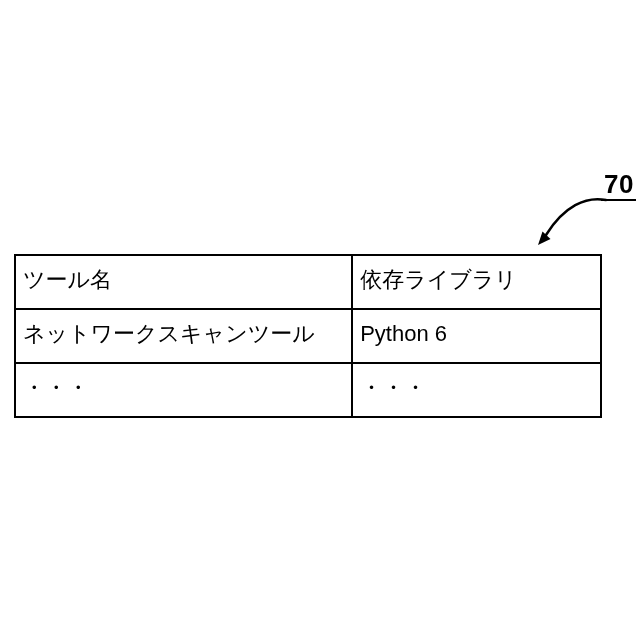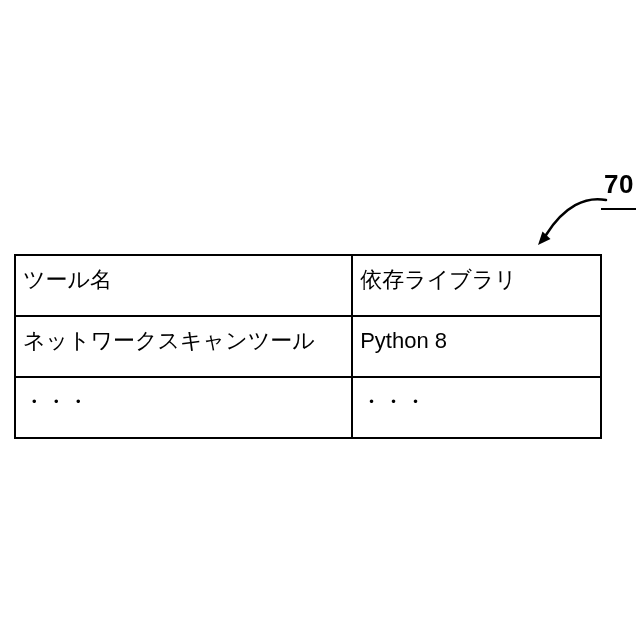--- a/index.html
+++ b/index.html
@@ -20,21 +20,21 @@
   }
   .ref-label {
     position: absolute;
     left: 601px;
     top: 171px;
     font-size: 26px;
     font-weight: bold;
     color: #000000;
     line-height: 1.05;
     border-bottom: 2px solid #000000;
-    padding: 0 2px 10px 3px;
+    padding: 0 2px 1px 3px;
     letter-spacing: 0.5px;
     text-align: right;
   }
   .arrow-svg {
     position: absolute;
     left: 0;
     top: 0;
     width: 640px;
     height: 640px;
     pointer-events: none;
@@ -45,21 +45,21 @@
     top: 254px;
     width: 588px;
     border-collapse: collapse;
     table-layout: fixed;
     background: #ffffff;
   }
   table.fig-table th,
   table.fig-table td {
     border: 2px solid #000000;
     height: 47px;
-    padding: 0 6px 12px 7px;
+    padding: 0 6px 5px 7px;
     font-size: 22px;
     font-weight: normal;
     text-align: left;
     vertical-align: middle;
     color: #000000;
     white-space: nowrap;
     overflow: hidden;
   }
   .col-tool { width: 336px; }
   .col-dep  { width: 248px; }
@@ -83,21 +83,21 @@
     </colgroup>
     <thead>
       <tr>
         <th>ツール名</th>
         <th>依存ライブラリ</th>
       </tr>
     </thead>
     <tbody>
       <tr>
         <td>ネットワークスキャンツール</td>
-        <td>Python 8</td>
+        <td>Python 6</td>
       </tr>
       <tr>
         <td>・・・</td>
         <td>・・・</td>
       </tr>
     </tbody>
   </table>
 
 </div>
 

